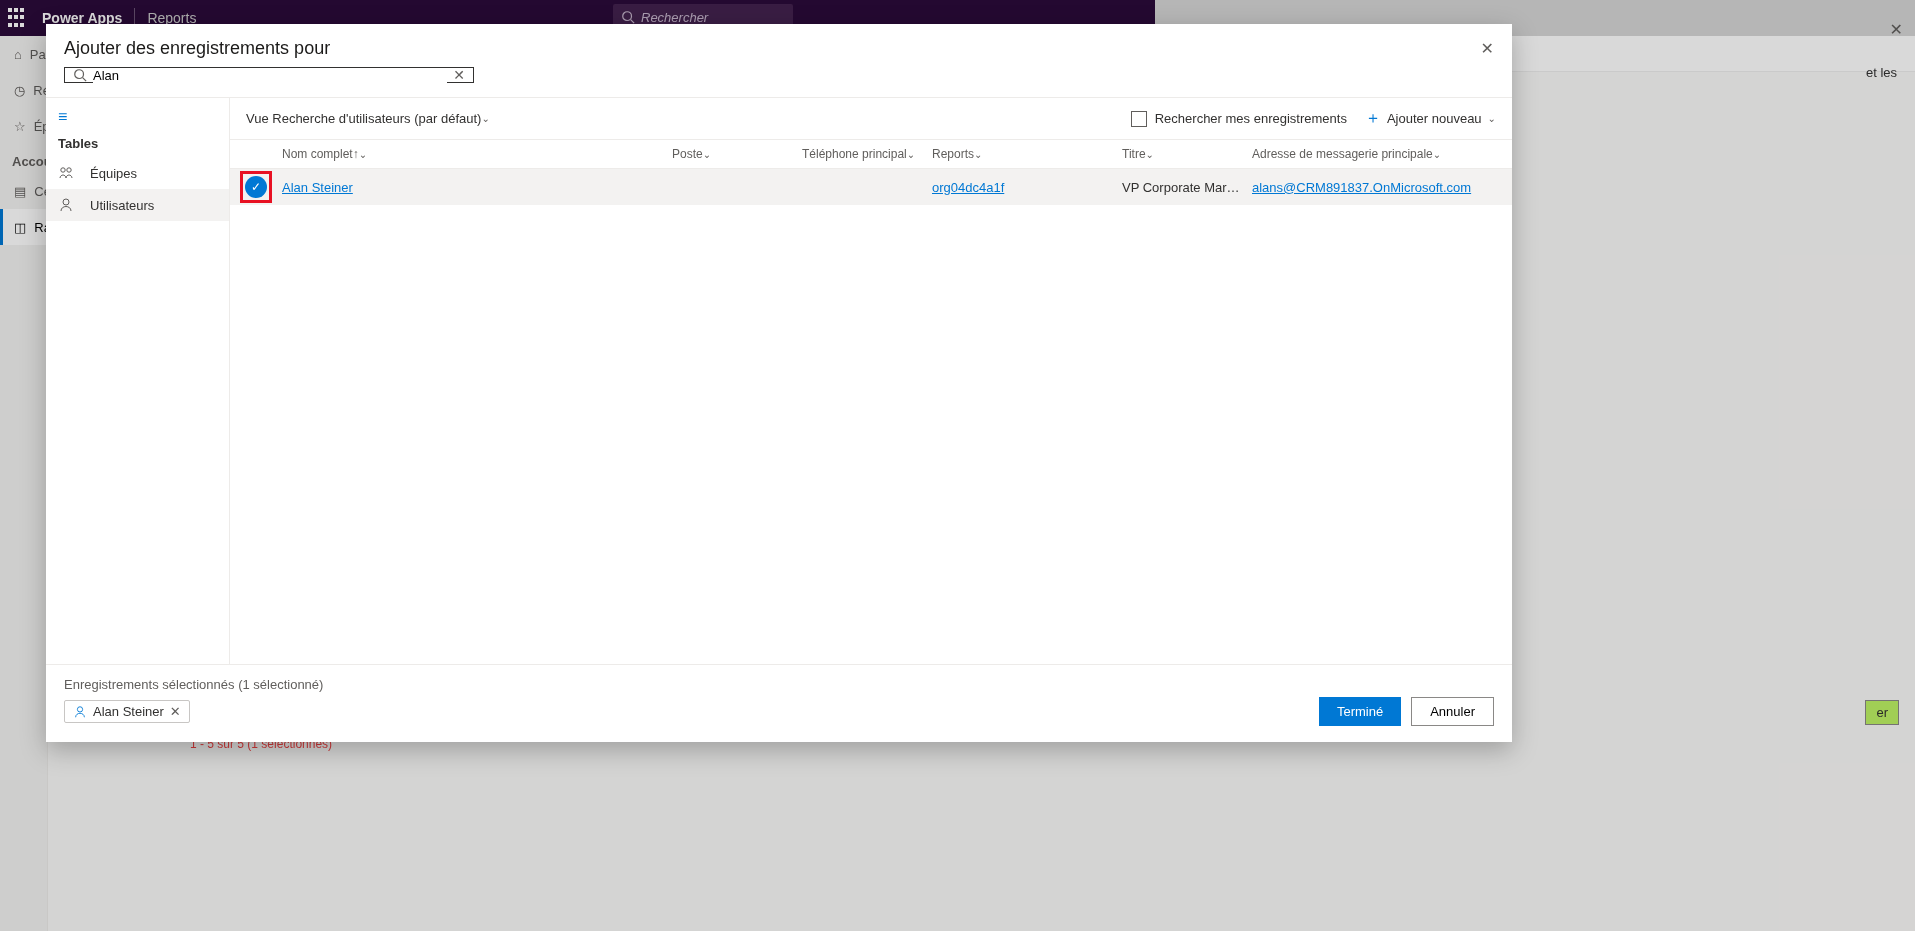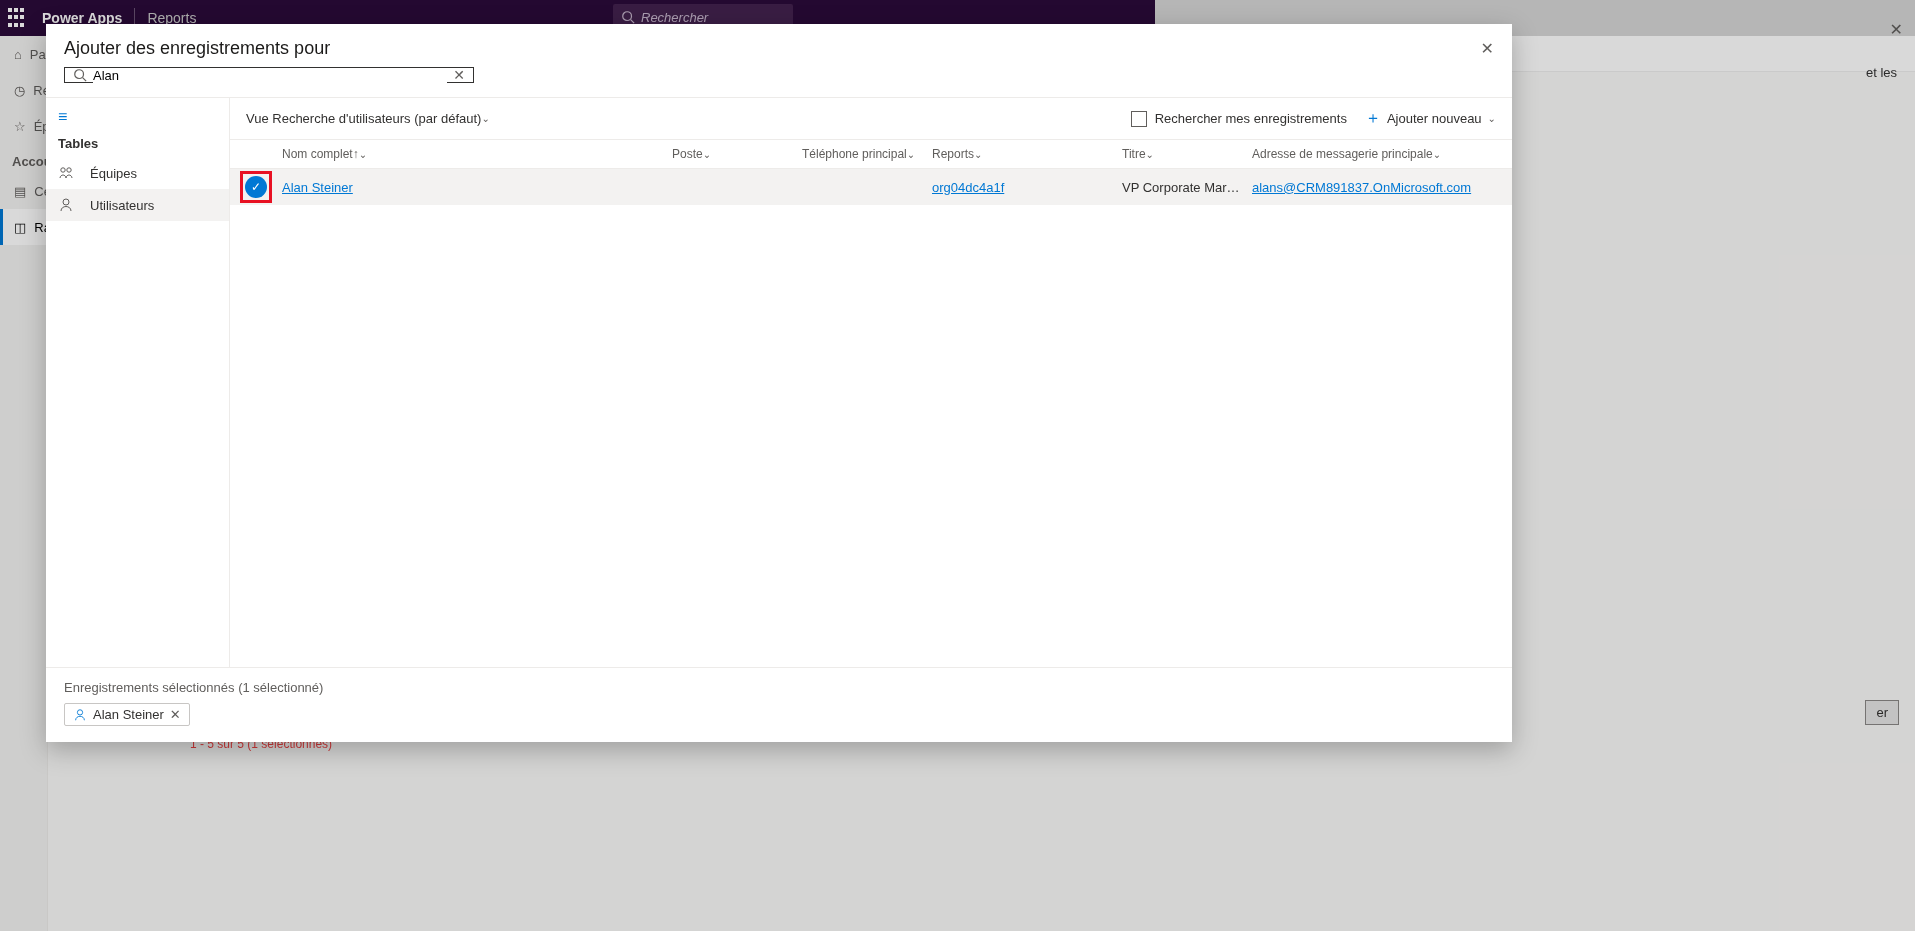--- a/index.html
+++ b/index.html
@@ -16,21 +16,21 @@
 
   .bg-second { position:absolute; top:36px; left:0; right:0; height:36px; background:#fff; border-bottom:1px solid #eee; }
   .bg-sidebar { position:absolute; top:36px; left:0; width:48px; bottom:0; background:#f3f2f1; border-right:1px solid #edebe9; }
   .bg-sidebar .navitem { height:36px; display:flex; align-items:center; gap:8px; padding-left:14px; color:#605e5c; font-size:13px; }
   .bg-sidebar .selected { border-left:3px solid #0078d4; background:#fff; padding-left:11px; color:#000;}
   .bg-range { position:absolute; left:190px; bottom:180px; color:#ef4444; font-size:12px;}
   .bg-right-panel { position:absolute; top:0; right:0; width:760px; height:48px; background:#d6d6d6;}
   .bg-right-panel::after { content:""; position:absolute; top:0; right:0; bottom:0; left:0; }
   .bg-close-panel { position:absolute; top:20px; right:12px; color:#605e5c; cursor:pointer; font-size:16px; }
   .bg-trailing { position:absolute; top:65px; right:18px; color:#333; font-size:13px;}
-  .bg-btn-outline { position:absolute; right:16px; bottom:206px; border:1px solid #8a8886; padding:4px 10px; background:#e5e5e5; font-size:13px;}
+  .bg-btn-outline { position:absolute; right:16px; bottom:206px; border:1px solid #8a8886; padding:4px 10px; background:#bef264; font-size:13px;}
 
   
   .scrim { position:absolute; inset:0; background:rgba(0,0,0,0.15); }
 
   
   .modal { position:absolute; top:24px; left:46px; right:390px; bottom:190px; background:#fff; box-shadow:0 8px 24px rgba(0,0,0,0.25); display:flex; flex-direction:column; }
   
   .modal { right:46px; bottom:190px;}
   .modal { width:auto; }
   
@@ -231,14 +231,18 @@
   <div class="footer">
     <span class="sel-label">Enregistrements sélectionnés (1 sélectionné)</span>
     <span class="chip">
       <svg width="14" height="14" viewBox="0 0 16 16">
           <circle cx="8" cy="5" r="3" stroke="#0078d4" fill="none"></circle>
           <path d="M3 14c0-3 2.5-4.5 5-4.5s5 1.5 5 4.5" stroke="#0078d4" fill="none"></path>
         </svg>
       <span>Alan Steiner</span>
       <span class="x">✕</span>
     </span>
+    <div class="btnrow">
+      <button class="btn-primary">Terminé</button>
+      <button class="btn-secondary">Annuler</button>
+    </div>
   </div>
 </div>
 
 </body></html>

